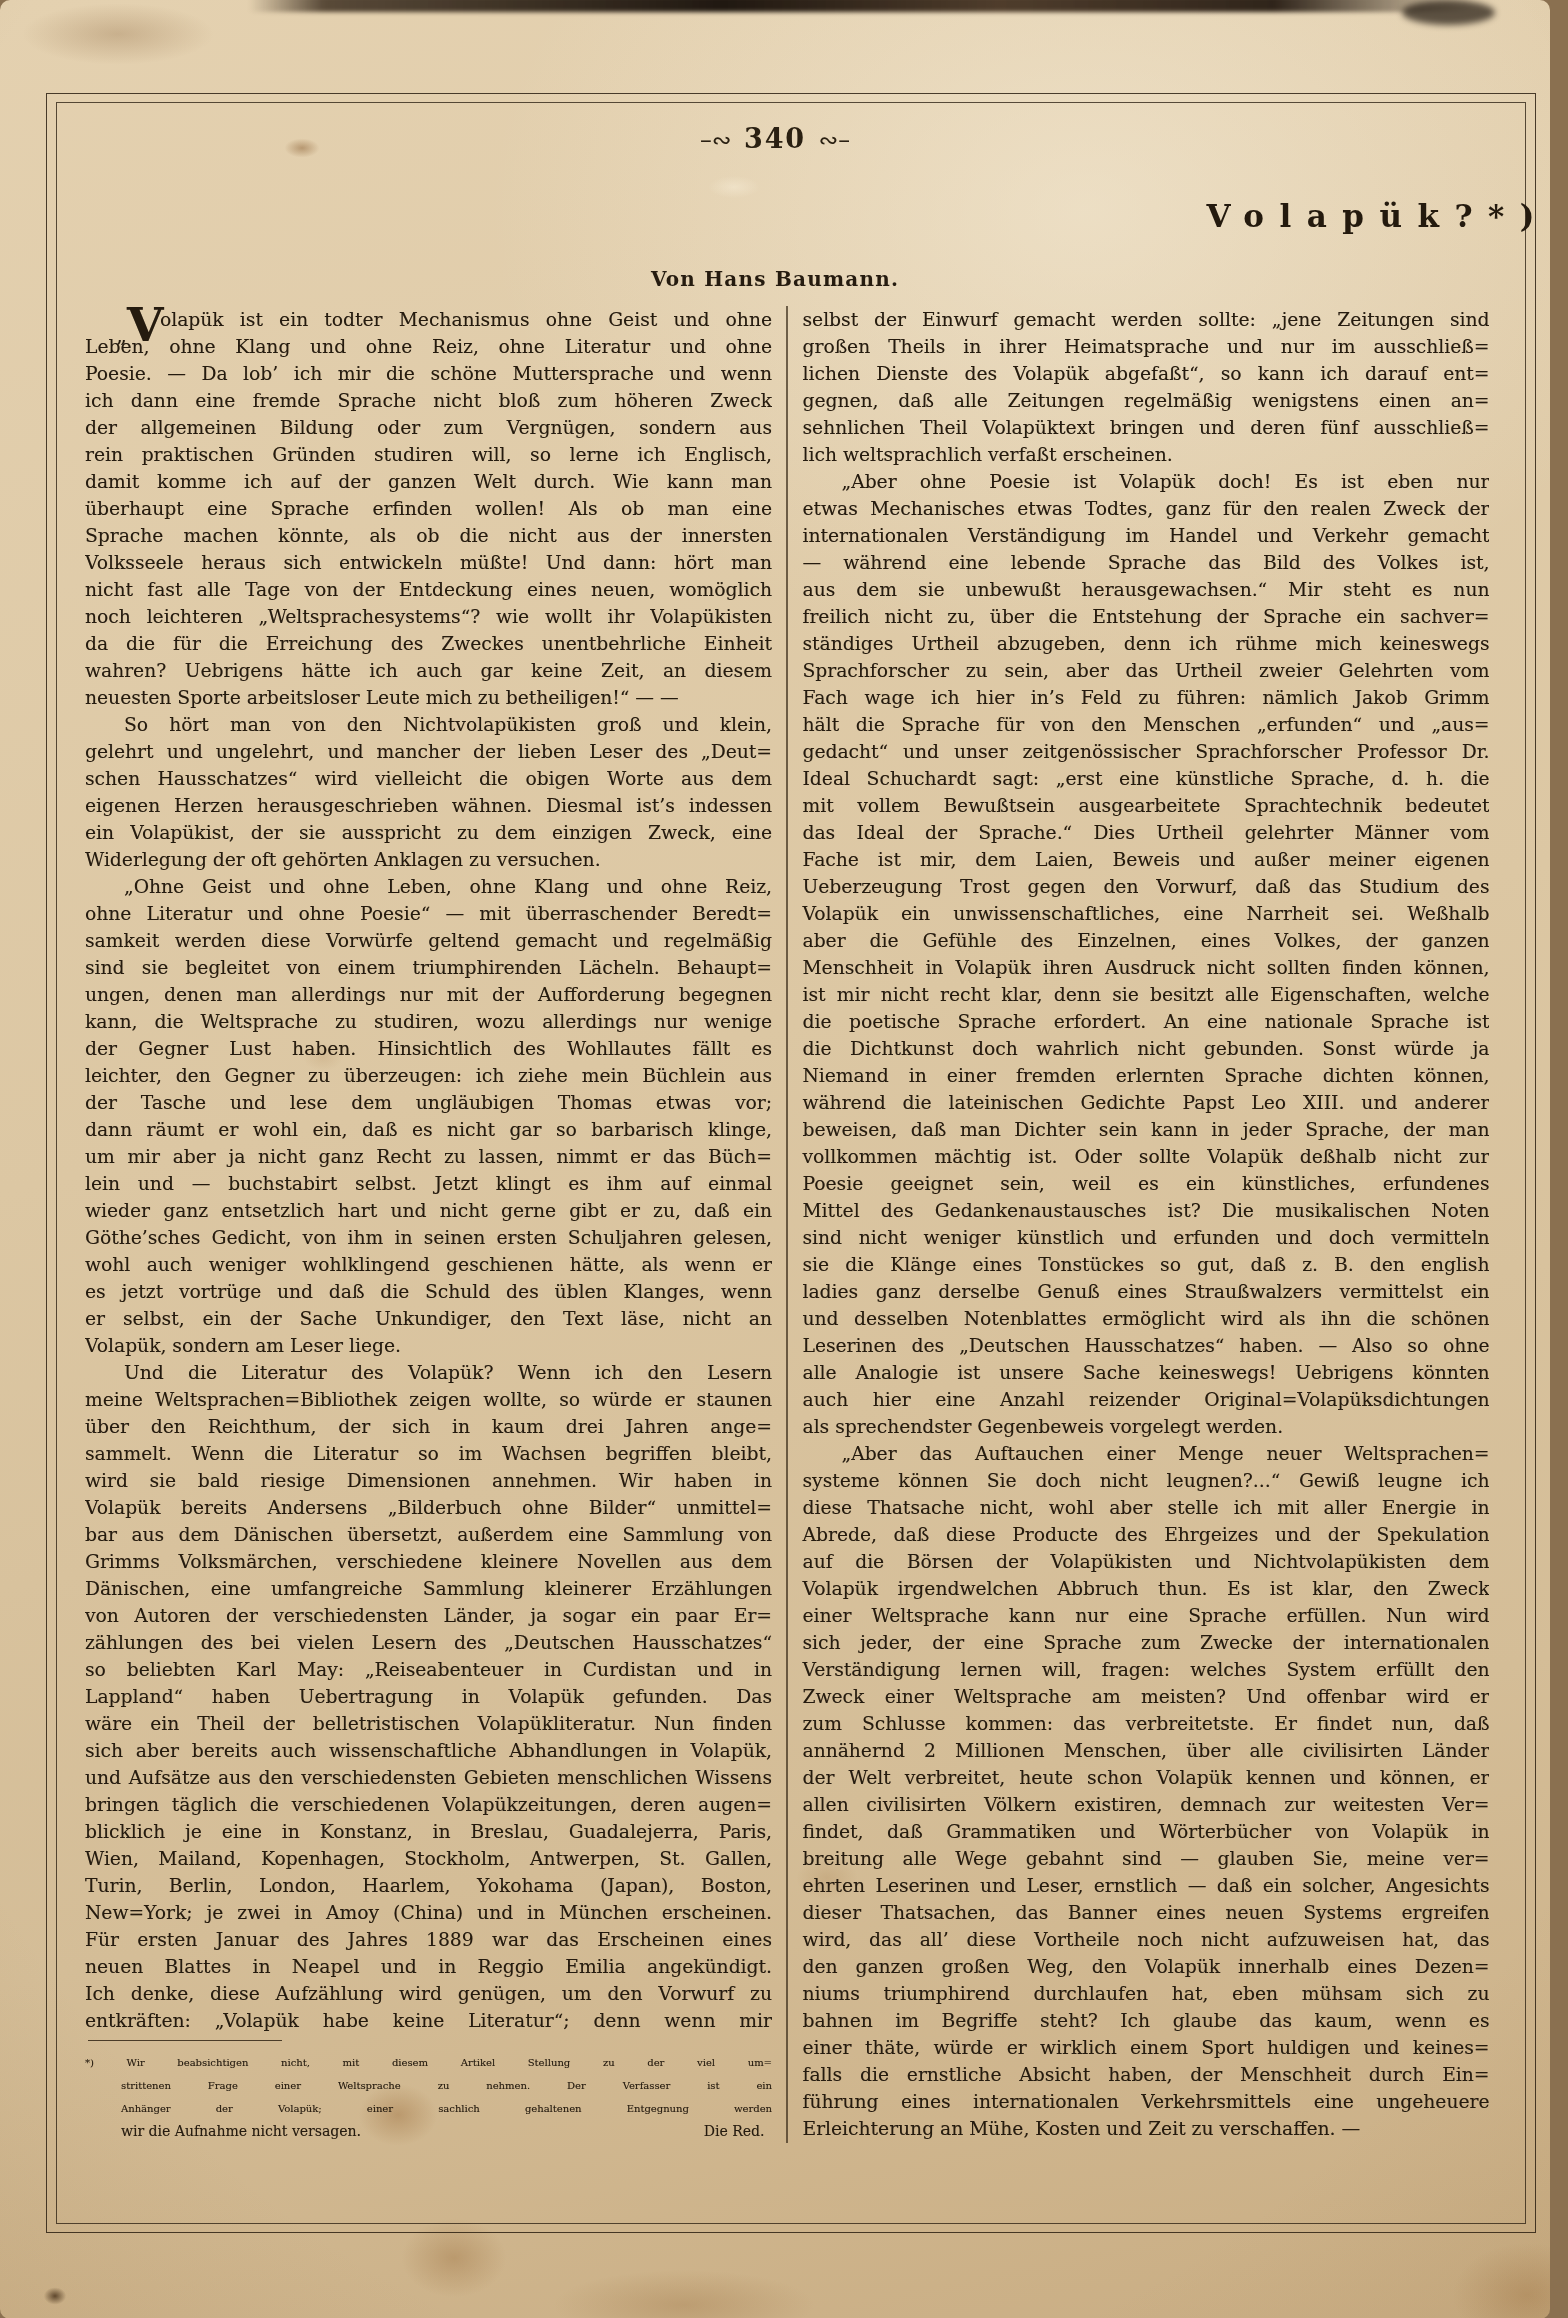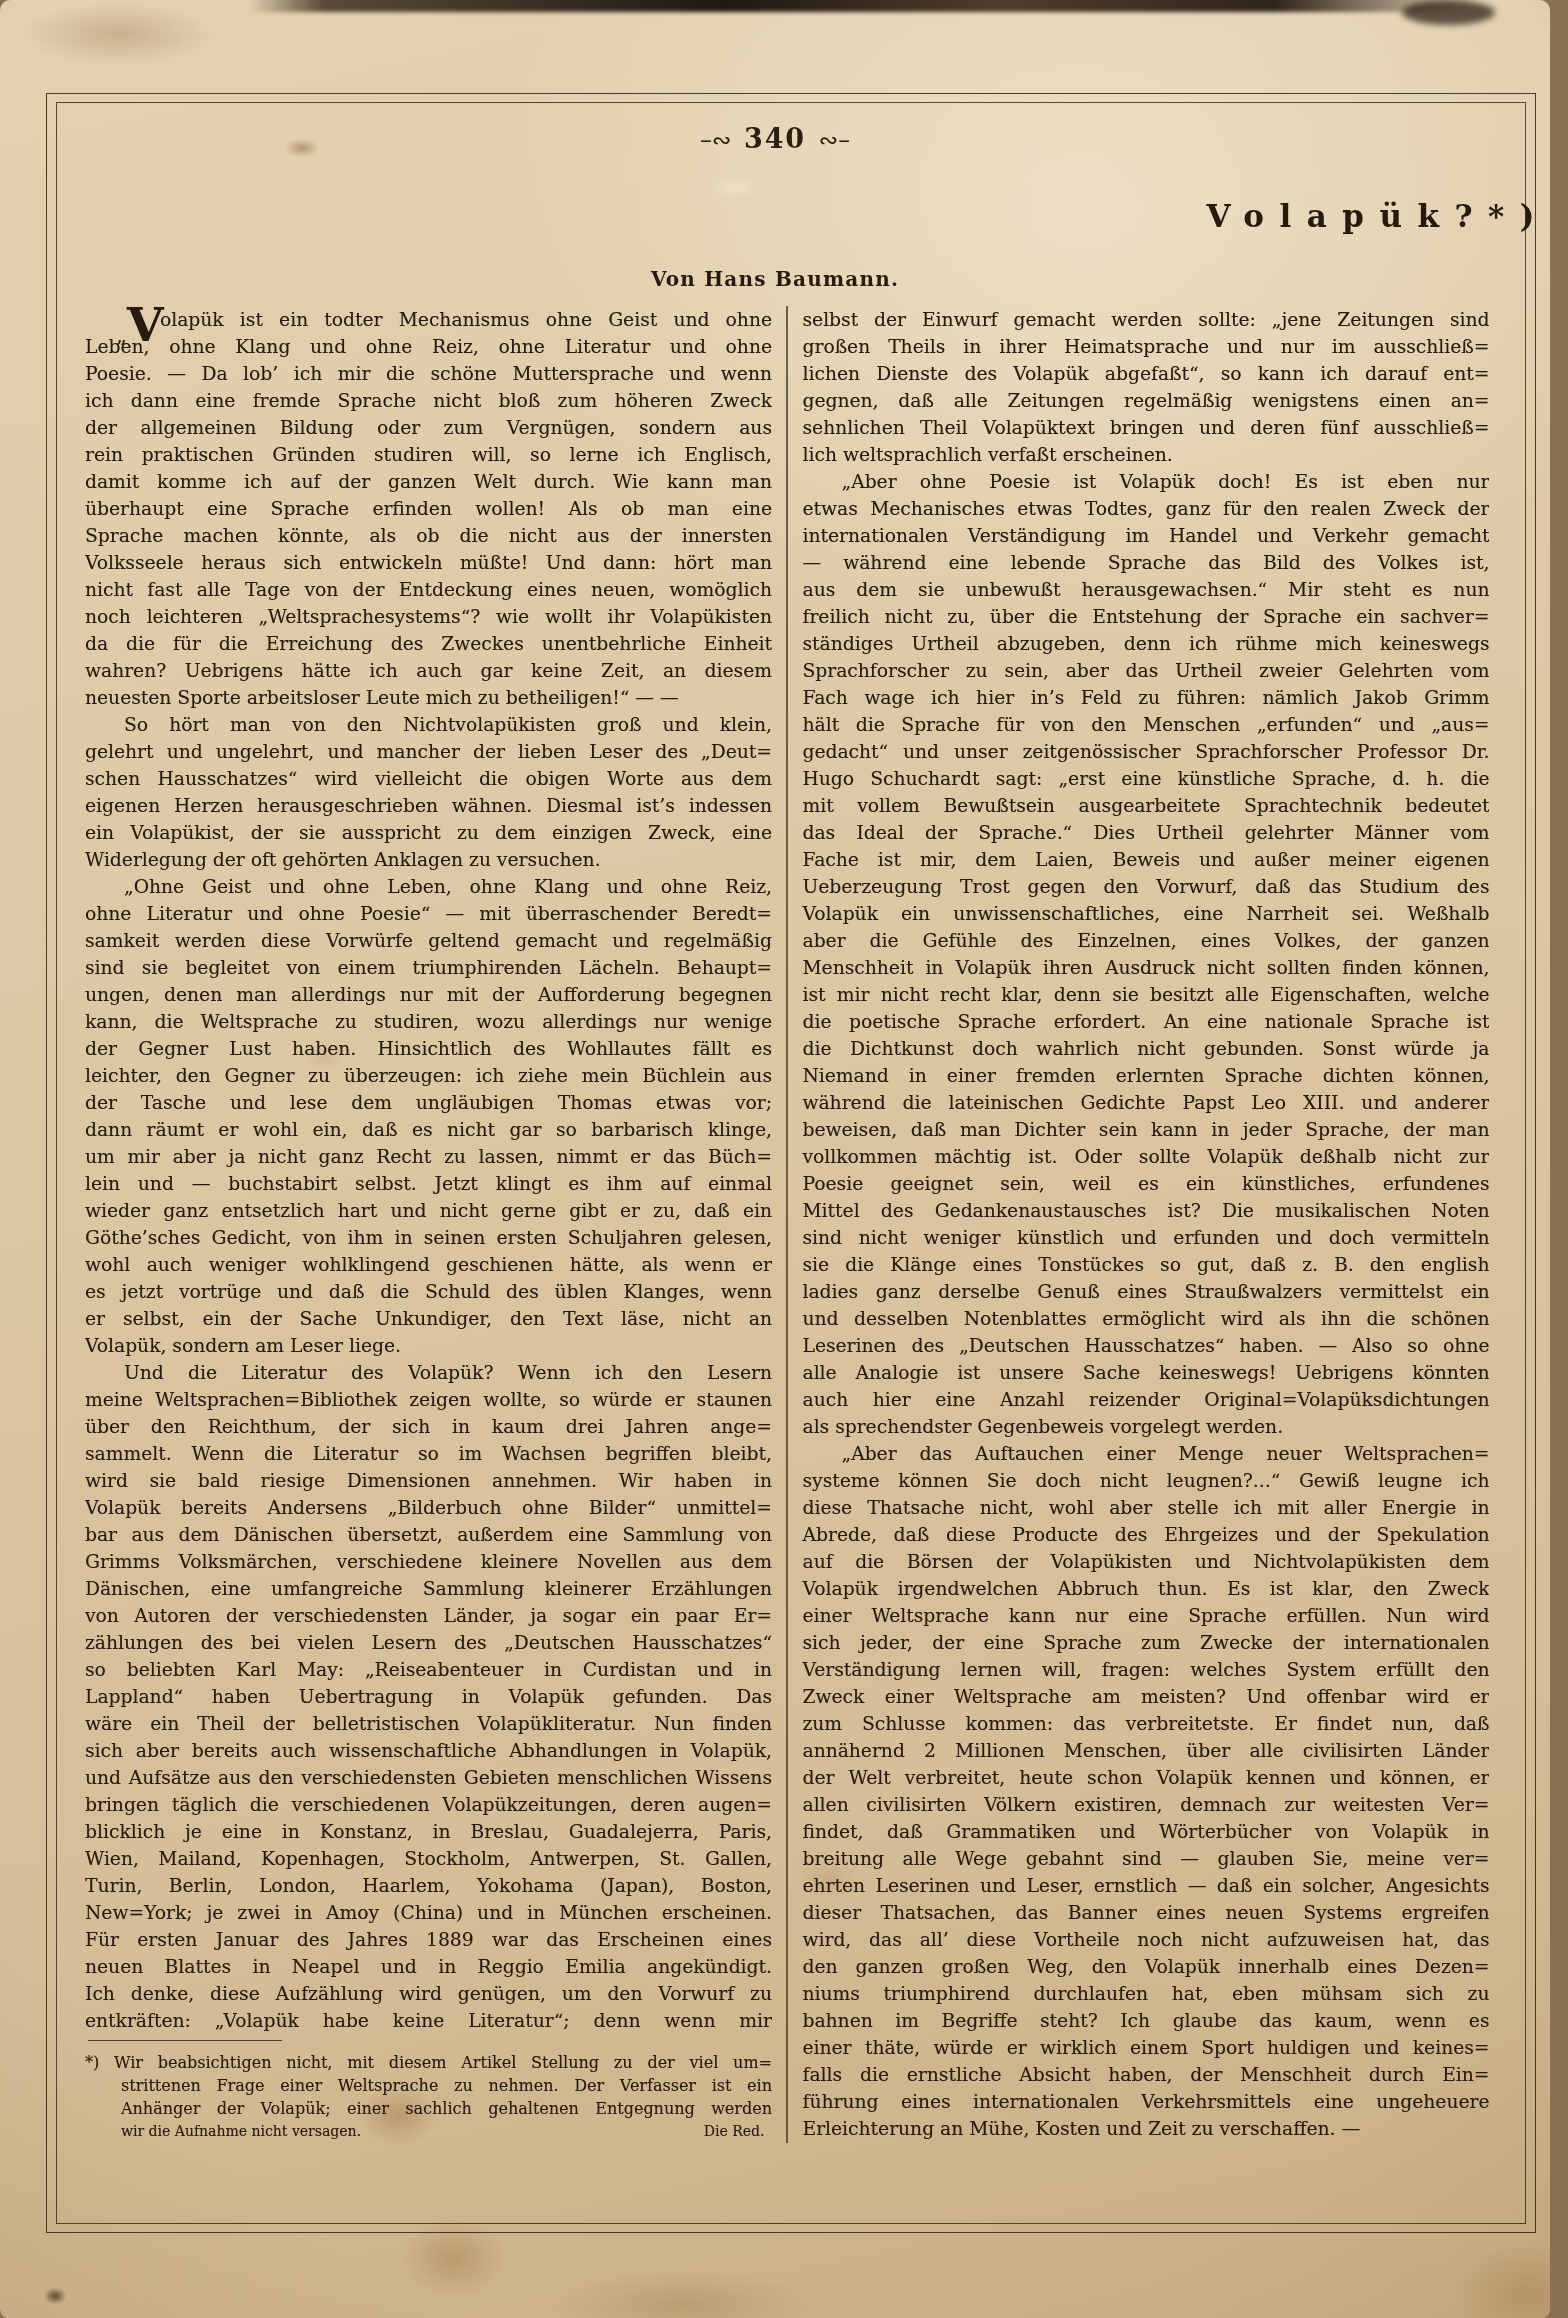--- a/index.html
+++ b/index.html
@@ -44,21 +44,21 @@
   .tline{height:27px;text-align:justify;text-align-last:justify;overflow:hidden;white-space:nowrap;}
   .tline{white-space:normal;}
   .tline.last{text-align-last:left;}
   .tline.indent{text-indent:39px;}
   .tline.has-initial{text-indent:75px;}
   .dropcap{position:absolute;left:31px;top:-5px;z-index:2;}
   .dropcap .dq{font-size:21px;vertical-align:-1.2px;}
   .dropcap .dl{font-size:47px;font-weight:bold;line-height:1;letter-spacing:0;}
   .footnote{margin-top:5px;}
   .fn-rule{width:194px;height:0;border-top:1.9px solid rgba(50,38,22,.85);margin:6.2px 0 10px 2.5px;}
-  .fnline{font-size:16px;line-height:23px;height:23px;text-align:justify;text-align-last:justify;overflow:hidden;}
+  .fnline{font-size:10px;line-height:23px;height:23px;text-align:justify;text-align-last:justify;overflow:hidden;}
   .fnline.cont{padding-left:36px;}
   .fn-last{display:flex;justify-content:space-between;padding-left:36px;font-size:14px;line-height:23px;height:23px;}
   .fn-sig{padding-right:7.5px;}
 </style>
 </head>
 <body>
 
 <div class="page">
   <div class="stains"></div>
   <div class="band"></div>
@@ -181,21 +181,21 @@
             <div class="tline">etwas Mechanisches etwas Todtes, ganz für den realen Zweck der</div>
             <div class="tline">internationalen Verständigung im Handel und Verkehr gemacht</div>
             <div class="tline">— während eine lebende Sprache das Bild des Volkes ist,</div>
             <div class="tline">aus dem sie unbewußt herausgewachsen.“  Mir steht es nun</div>
             <div class="tline">freilich nicht zu, über die Entstehung der Sprache ein sachver=</div>
             <div class="tline">ständiges Urtheil abzugeben, denn ich rühme mich keineswegs</div>
             <div class="tline">Sprachforscher zu sein, aber das Urtheil zweier Gelehrten vom</div>
             <div class="tline">Fach wage ich hier in’s Feld zu führen: nämlich Jakob Grimm</div>
             <div class="tline">hält die Sprache für von den Menschen „erfunden“ und „aus=</div>
             <div class="tline">gedacht“ und unser zeitgenössischer Sprachforscher Professor Dr.</div>
-            <div class="tline">Hugo Schuchardt sagt:  „erst eine künstliche Sprache, d. h. die</div>
+            <div class="tline">Ideal Schuchardt sagt:  „erst eine künstliche Sprache, d. h. die</div>
             <div class="tline">mit vollem Bewußtsein ausgearbeitete Sprachtechnik bedeutet</div>
             <div class="tline">das Ideal der Sprache.“  Dies Urtheil gelehrter Männer vom</div>
             <div class="tline">Fache ist mir, dem Laien, Beweis und außer meiner eigenen</div>
             <div class="tline">Ueberzeugung Trost gegen den Vorwurf, daß das Studium des</div>
             <div class="tline">Volapük ein unwissenschaftliches, eine Narrheit sei.  Weßhalb</div>
             <div class="tline">aber die Gefühle des Einzelnen, eines Volkes, der ganzen</div>
             <div class="tline">Menschheit in Volapük ihren Ausdruck nicht sollten finden können,</div>
             <div class="tline">ist mir nicht recht klar, denn sie besitzt alle Eigenschaften, welche</div>
             <div class="tline">die poetische Sprache erfordert.  An eine nationale Sprache ist</div>
             <div class="tline">die Dichtkunst doch wahrlich nicht gebunden.  Sonst würde ja</div>

